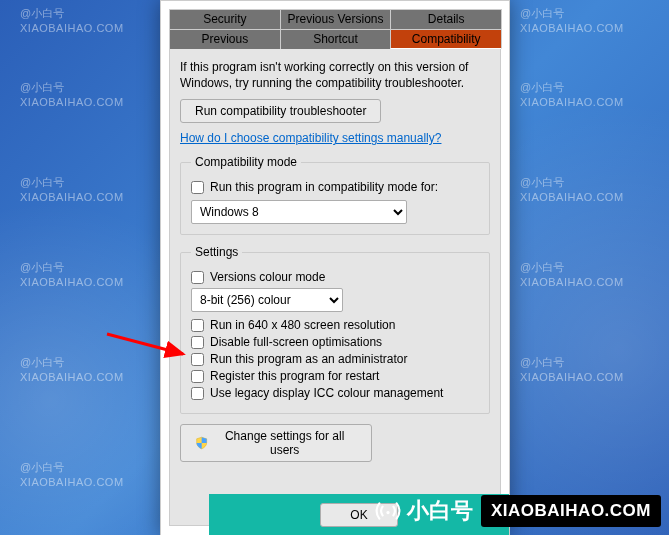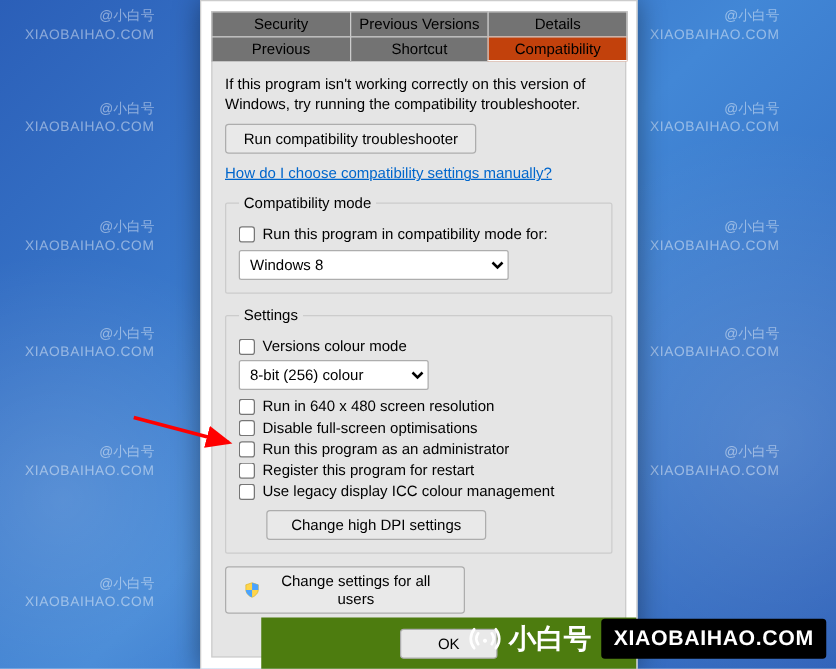--- a/index.html
+++ b/index.html
@@ -17,21 +17,20 @@
     position: absolute;
     border-radius: 50%;
     background: radial-gradient(circle, rgba(255,255,255,0.15), transparent 70%);
   }
   .wm {
     position: absolute;
     color: rgba(255,255,255,0.45);
     font-size: 11px;
     pointer-events: none;
     line-height: 1.4;
-    text-align: right;
   }
   .wm .cn { font-size: 11px; }
   .wm .en { font-size: 11px; letter-spacing: 0.5px; }
   .dialog {
     position: absolute;
     left: 160px;
     top: 0;
     width: 348px;
     height: 535px;
     background: #fff;
@@ -142,21 +141,21 @@
     height: 14px;
     margin-right: 4px;
   }
   .bottom-bar {
     position: absolute;
     left: 0; right: 0; bottom: 0;
     height: 42px;
     display: flex;
     justify-content: center;
     align-items: center;
-    background: #4d7c0f;
+    background: #14b8a6;
     margin-left: 48px;
   }
   .ok-btn {
     width: 78px;
     padding: 4px 0;
   }
   .arrow {
     position: absolute;
     left: 105px;
     top: 330px;
@@ -285,23 +284,20 @@
       <div class="chk-row">
         <input type="checkbox" style="">
         <span>Register this program for restart</span>
       </div>
 
       <div class="chk-row">
         <input type="checkbox" style="">
         <span>Use legacy display ICC colour management</span>
       </div>
 
-      <div class="dpi-btn-wrap">
-        <button class="btn" style="width:176px;">Change high DPI settings</button>
-      </div>
     </fieldset>
 
     <button class="btn shield-btn">
       <svg class="shield-icon" viewBox="0 0 16 16">
         <path d="M8 1 L14 3 V8 C14 11 11 14 8 15 C5 14 2 11 2 8 V3 Z" fill="#ffd54a" stroke="#d0a810" stroke-width="0.5"></path>
         <path d="M8 1 L14 3 V8 L8 8 Z" fill="#4aa3ff"></path>
         <path d="M8 8 L2 8 V3 L8 1 Z" fill="#4aa3ff" opacity="0"></path>
         <path d="M8 8 L8 15 C5 14 2 11 2 8 Z" fill="#4aa3ff"></path>
       </svg>
       <span>Change settings for all users</span>

